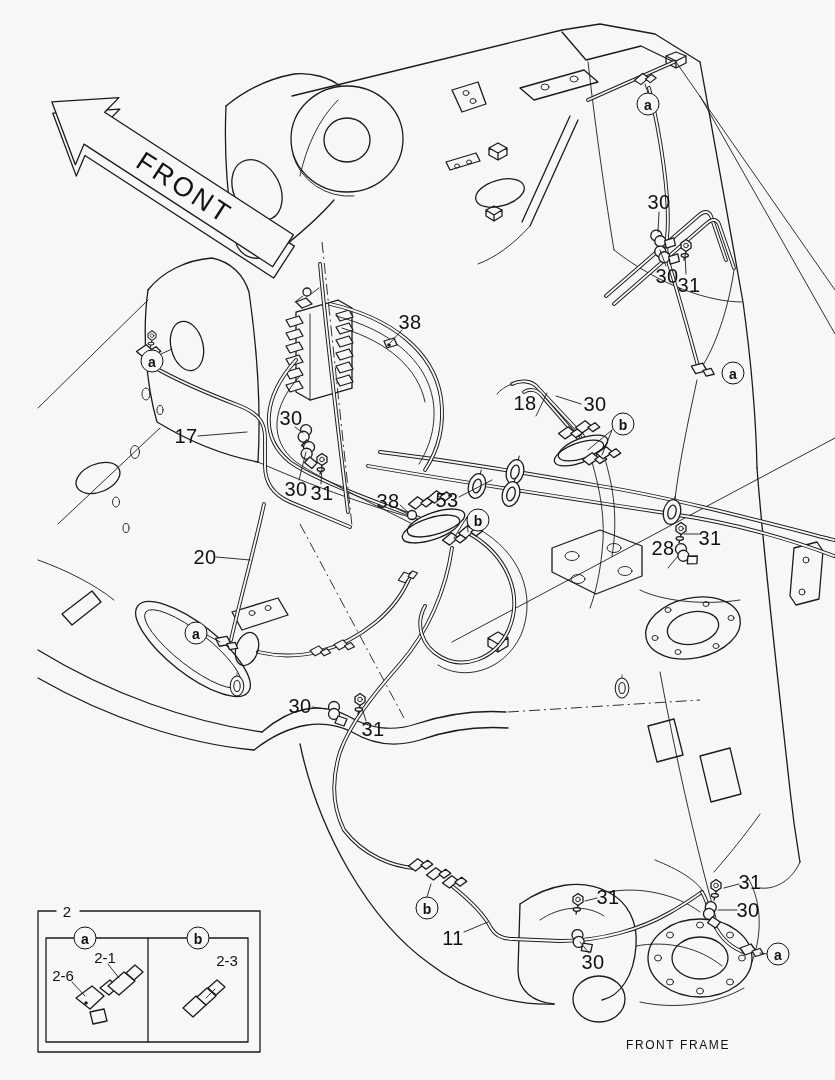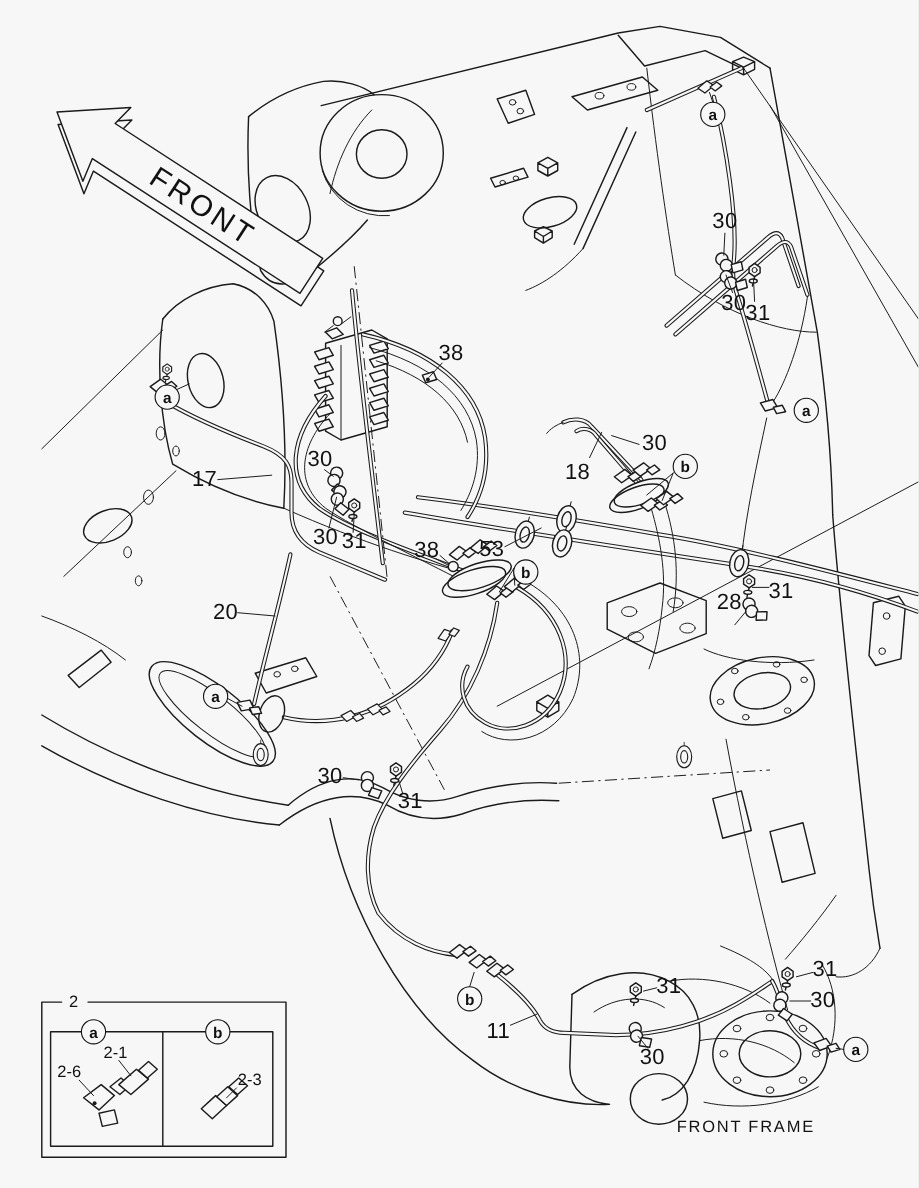--- a/index.html
+++ b/index.html
@@ -11,22 +11,22 @@
   .tube-o{fill:none;stroke:#1b1b1b;stroke-width:3.8;stroke-linecap:round;stroke-linejoin:round;}
   .tube-i{fill:none;stroke:#f7f7f7;stroke-width:1.9;stroke-linecap:round;stroke-linejoin:round;}
   .dashdot{fill:none;stroke:#1b1b1b;stroke-width:0.9;stroke-dasharray:11 4 2 4;}
   .fillbg{fill:#f7f7f7;stroke:#1b1b1b;stroke-width:1.3;stroke-linejoin:round;}
   .dot{fill:#1b1b1b;stroke:none;}
   .callout{position:absolute;transform:translate(-50%,-50%);font-size:20px;font-weight:500;
            letter-spacing:.3px;white-space:nowrap;text-align:center;}
   .marker{position:absolute;transform:translate(-50%,-50%);width:21px;height:21px;
           border:1.6px solid #111;border-radius:50%;background:#f7f7f7;display:flex;
           align-items:center;justify-content:center;font-size:14px;font-weight:700;line-height:1;}
-  .caption{position:absolute;transform:translate(-50%,-50%);font-size:15px;letter-spacing:1.6px;
-           font-weight:500;white-space:nowrap;}
+  .caption{position:absolute;transform:translate(-50%,-50%);font-size:12px;letter-spacing:1.6px;
+           font-weight:500;white-space:nowrap;margin-top:20px;}
   .legend-label{position:absolute;transform:translate(-50%,-50%);font-size:15px;font-weight:500;white-space:nowrap;}
   .arrow-text{font-size:27px;letter-spacing:3px;font-weight:500;fill:#111;
               font-family:"Liberation Sans",sans-serif;}
 </style>
 </head>
 <body>
 
 <div class="stage" id="stage">
 
 <svg width="835" height="1080" viewBox="0 0 835 1080">
@@ -347,33 +347,33 @@
     <path class="thin" d="M108,964 L119,978"></path>
     <path class="thin" d="M72,982 L85,996"></path>
     <path class="thin" d="M215,989 L206,998"></path>
   </g>
 </svg>
 
 <div class="caption" style="left:678px;top:1025px">FRONT FRAME</div>
 <div class="legend-label" style="left:67px;top:911px">2</div>
 <div class="legend-label" style="left:105px;top:957px">2-1</div>
 <div class="legend-label" style="left:63px;top:975px">2-6</div>
-<div class="legend-label" style="left:227px;top:982px">2-3</div>
+<div class="legend-label" style="left:227px;top:960px">2-3</div>
 <div class="marker" style="left:85px;top:938px">a</div>
 <div class="marker" style="left:198px;top:938px">b</div>
 
 <div class="callout" style="left: 659px; top: 202px;">30</div>
     <div class="callout" style="left: 667px; top: 276px;">30</div>
     <div class="callout" style="left: 689px; top: 285px;">31</div>
     <div class="callout" style="left: 410px; top: 322px;">38</div>
     <div class="callout" style="left: 186px; top: 436px;">17</div>
     <div class="callout" style="left: 291px; top: 418px;">30</div>
     <div class="callout" style="left: 296px; top: 489px;">30</div>
     <div class="callout" style="left: 322px; top: 493px;">31</div>
-    <div class="callout" style="left: 525px; top: 430px;">18</div>
+    <div class="callout" style="left: 525px; top: 403px;">18</div>
     <div class="callout" style="left: 595px; top: 404px;">30</div>
     <div class="callout" style="left: 388px; top: 501px;">38</div>
     <div class="callout" style="left: 447px; top: 500px;">53</div>
     <div class="callout" style="left: 710px; top: 538px;">31</div>
     <div class="callout" style="left: 663px; top: 548px;">28</div>
     <div class="callout" style="left: 205px; top: 557px;">20</div>
     <div class="callout" style="left: 300px; top: 706px;">30</div>
     <div class="callout" style="left: 373px; top: 729px;">31</div>
     <div class="callout" style="left: 453px; top: 938px;">11</div>
     <div class="callout" style="left: 608px; top: 897px;">31</div>

